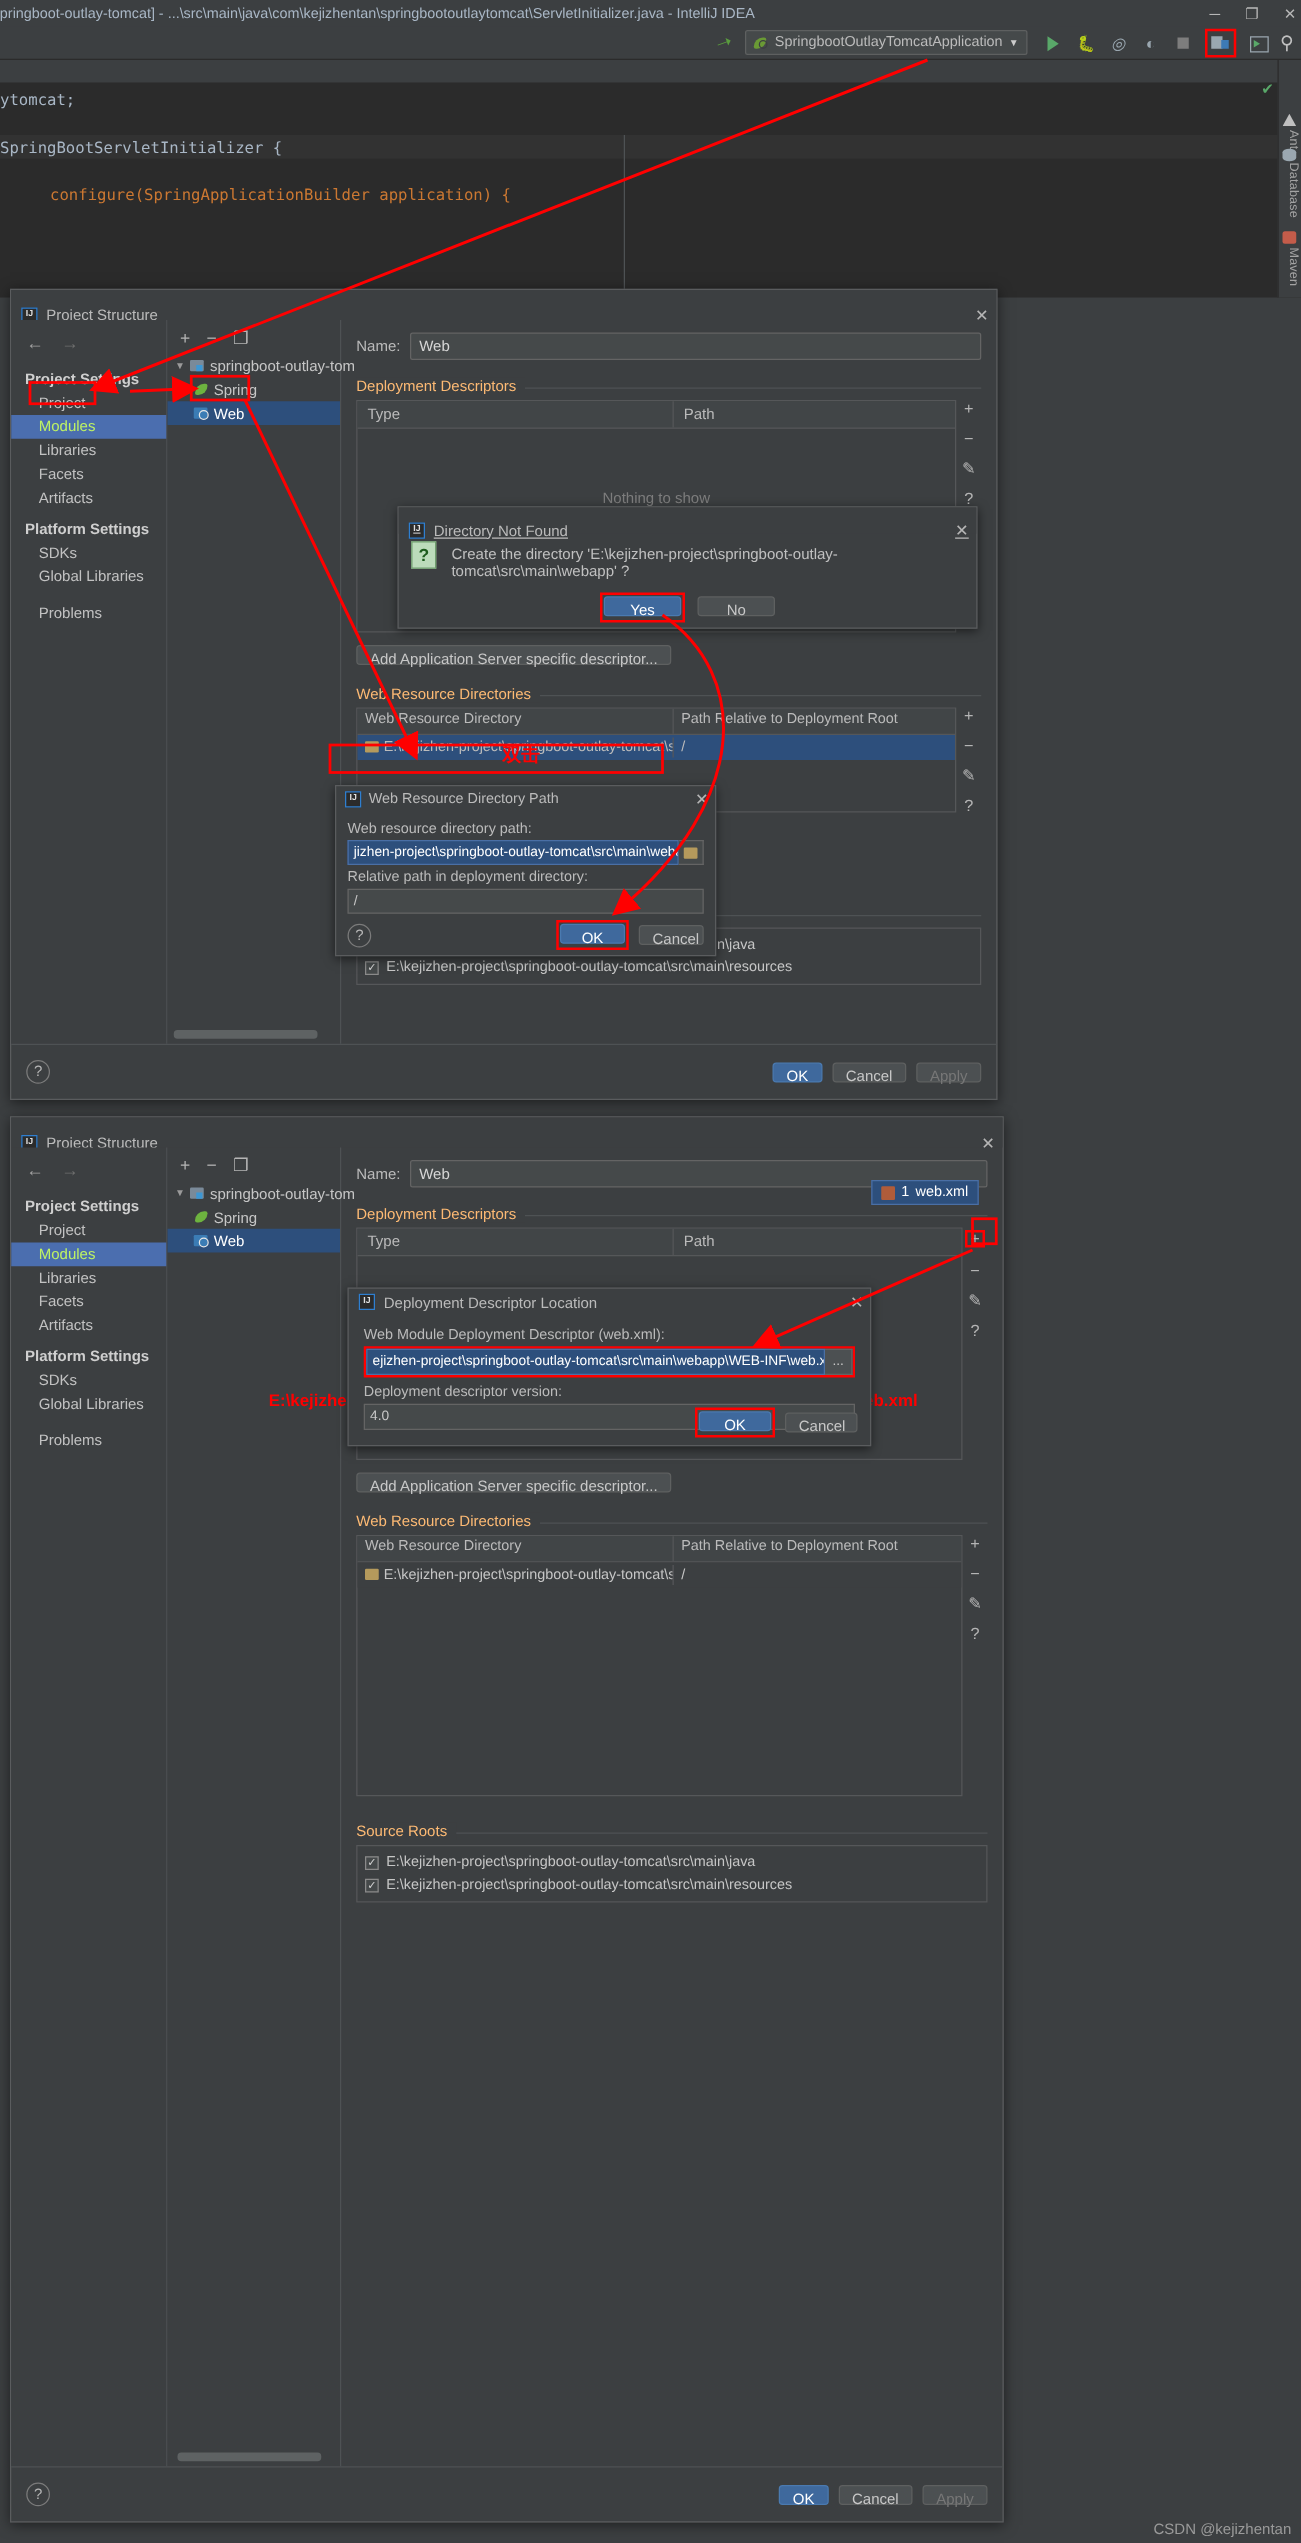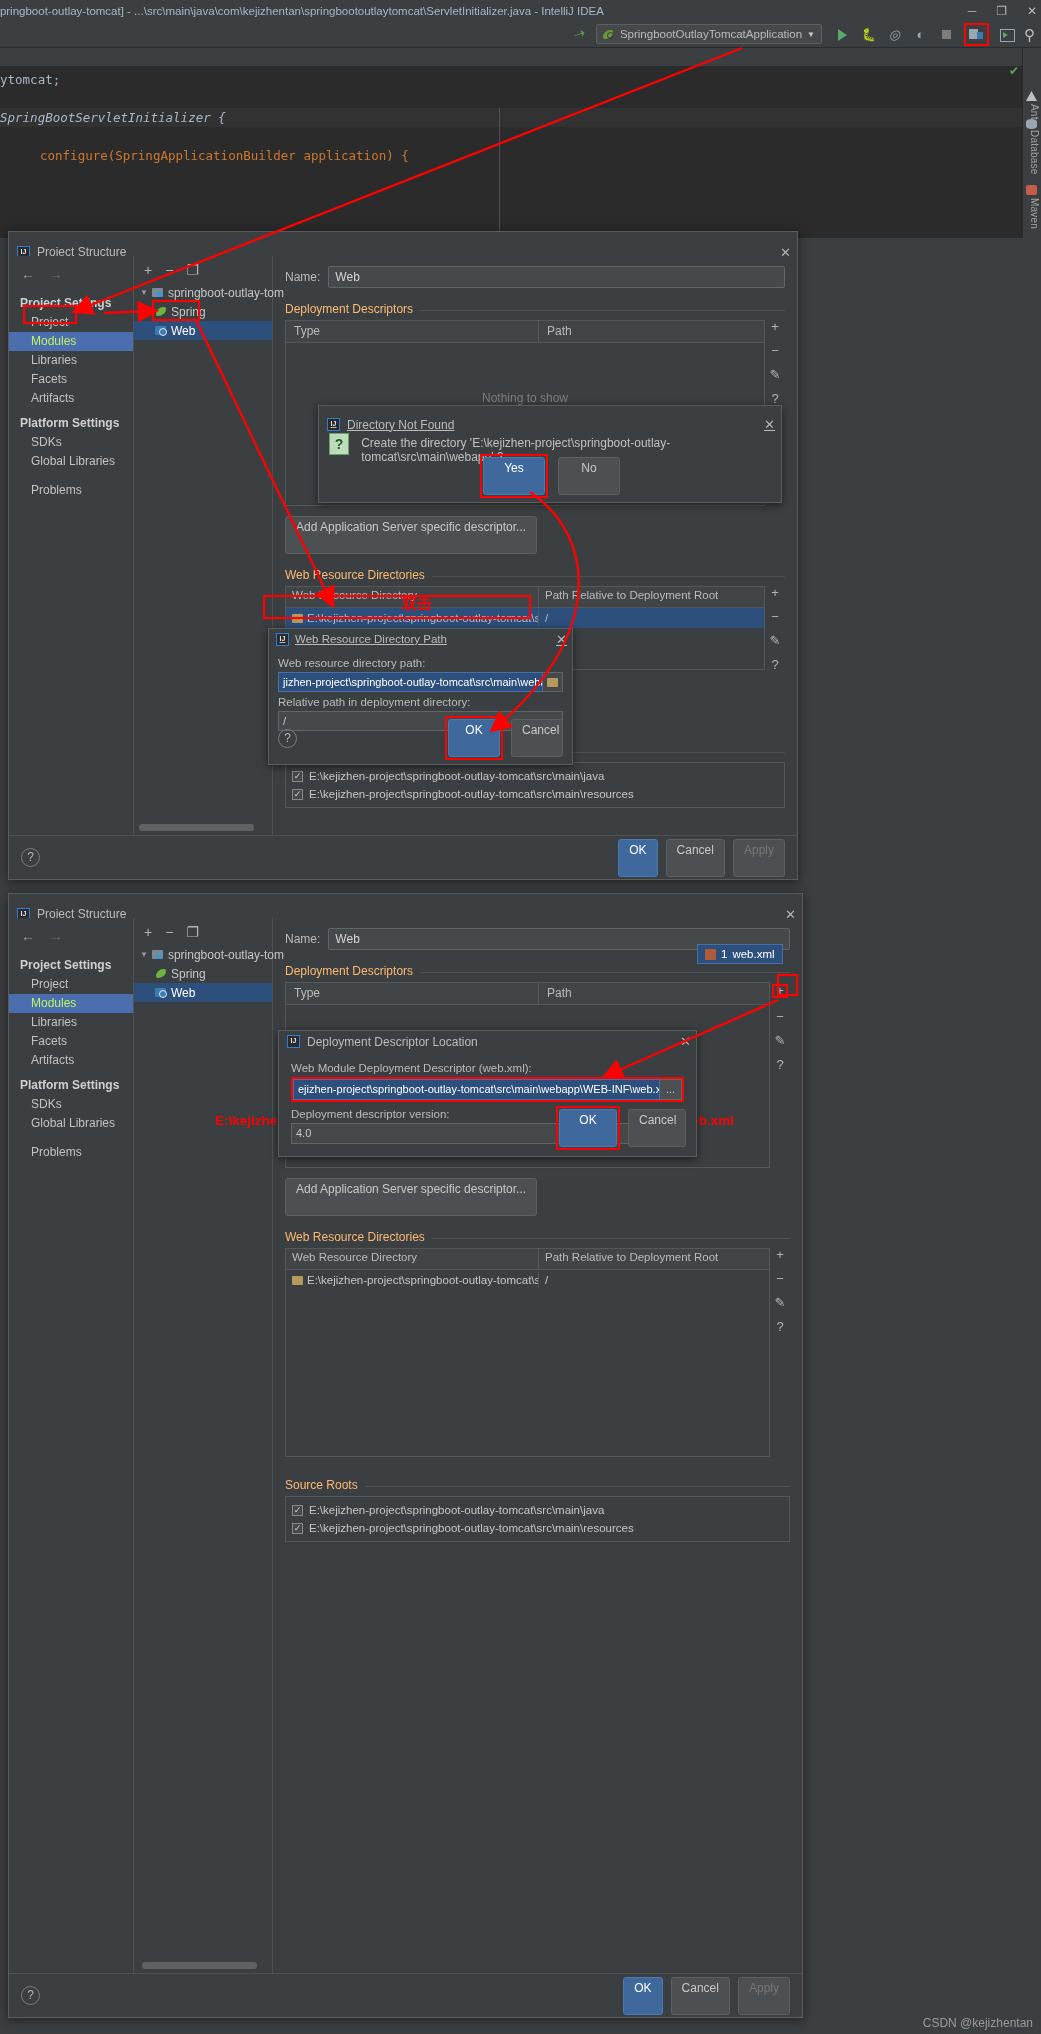--- a/index.html
+++ b/index.html
@@ -82,21 +82,21 @@
   
   .editor {
     position: absolute; left: 0; top: 48px; width: 1041px; height: 190px; background: #2b2b2b;
   }
   .ed-tabstrip { position: absolute; left: 0; top: 0; width: 1041px; height: 18px; background: #3c3f41; }
   .code { position: absolute; left: 0; top: 22px; width: 1041px; font-family: "DejaVu Sans Mono", monospace; font-size: 12.5px; }
   .cline { height: 19px; line-height: 19px; white-space: nowrap; padding-left: 0; }
   .cl-hl { background: #323232; }
   .tok-kw { color: #cc7832; padding-left: 40px; }
   .tok-id { color: #a9b7c6; }
-  .tok-cls { color: #a9b7c6; font-style: italic; }
+  .tok-cls { color: #a9b7c6; }
   .ok-check { position: absolute; right: 22px; top: 64px; color: #59a869; font-size: 12px; }
   .ed-vsplit { position: absolute; left: 499px; top: 60px; width: 1px; height: 178px; background: #4e5254; }
 
   
   .rstrip { position: absolute; right: 0; top: 48px; width: 19px; height: 190px; background: #3c3f41; border-left: 1px solid #2b2b2b; }
   .rstrip .vtext {
     position: absolute; right: 1px; writing-mode: vertical-rl;
     font-size: 10px; color: #a3a3a3; letter-spacing: 0.2px;
   }
   .rs-ic { position: absolute; right: 3px; width: 13px; height: 12px; }
@@ -164,21 +164,21 @@
   .tbl-head { display: flex; height: 22px; background: #414547; border-bottom: 1px solid #555759; }
   .th { padding: 3px 8px; font-size: 12px; color: #bbbbbb; }
   .th.c1 { width: 253px; border-right: 1px solid #555759; }
   .tbl-body { position: relative; }
   .nothing { text-align: center; color: #7d7d7d; font-size: 12px; padding-top: 48px; }
   .side-btns { width: 20px; display: flex; flex-direction: column; align-items: center; padding-top: 2px; gap: 14px; }
   .side-btns span { color: #b5b5b5; font-size: 13px; line-height: 10px; }
 
   .btn {
     background: #4c5052; border: 1px solid #5e6060; border-radius: 3px;
-    color: #c8c8c8; font-size: 12px; height: 38px; padding: 0 10px; line-height: 20px;
+    color: #c8c8c8; font-size: 12px; height: 16px; padding: 0 10px; line-height: 20px;
     display: inline-block;
   }
   .btn-blue { background: #3f699d; border-color: #4a7ab0; color: #ffffff; }
   .btn-dis { color: #777777; }
 
   .wrd-table { border: 1px solid #555759; }
   .wrd-head { display: flex; height: 21px; background: #414547; border-bottom: 1px solid #555759; }
   .wrd-row { display: flex; height: 20px; background: #2d4f7c; align-items: center; }
   .wrd-c1 { width: 253px; border-right: 1px solid #555759; padding: 2px 6px; font-size: 11.5px; white-space: nowrap; overflow: hidden; }
   .wrd-c2 { padding: 2px 6px; font-size: 11.5px; }
@@ -212,21 +212,21 @@
   .dnf-msg { font-size: 12px; color: #c0c0c0; padding-top: 3px; }
   .dnf-btns { position: absolute; left: 0; right: 0; bottom: 4px; display: flex; justify-content: center; gap: 10px; }
   .redbox { border: 2px solid #ff0000; padding: 1px; display: inline-block; }
 
   
   .wrdp {
     position: absolute; left: 268px; top: 628px; width: 305px; height: 137px;
     background: #3c3f41; border: 1px solid #5a5c5e; box-shadow: 0 2px 8px rgba(0,0,0,.55);
     z-index: 45;
   }
-  .wrdp-title { height: 20px; display: flex; align-items: center; gap: 6px; padding: 0 5px 0 7px; text-decoration: underline; }
+  .wrdp-title { height: 20px; display: flex; align-items: center; gap: 6px; padding: 0 5px 0 7px; }
   .wrdp-body { padding: 4px 9px 0 9px; }
   .fld-label { font-size: 11.5px; color: #bbbbbb; margin: 4px 0 3px 0; }
   .fld-row { display: flex; align-items: center; }
   .fld-input {
     flex: 1; height: 20px; background: #2d4f7c; border: 1px solid #4a6fa5;
     color: #ffffff; font-size: 11px; line-height: 18px; padding: 0 4px; white-space: nowrap; overflow: hidden;
   }
   .fld-input.plain { background: #45494a; border-color: #646464; color: #c8c8c8; }
   .browse-btn {
     width: 20px; height: 20px; background: #45494a; border: 1px solid #646464; border-left: none;

